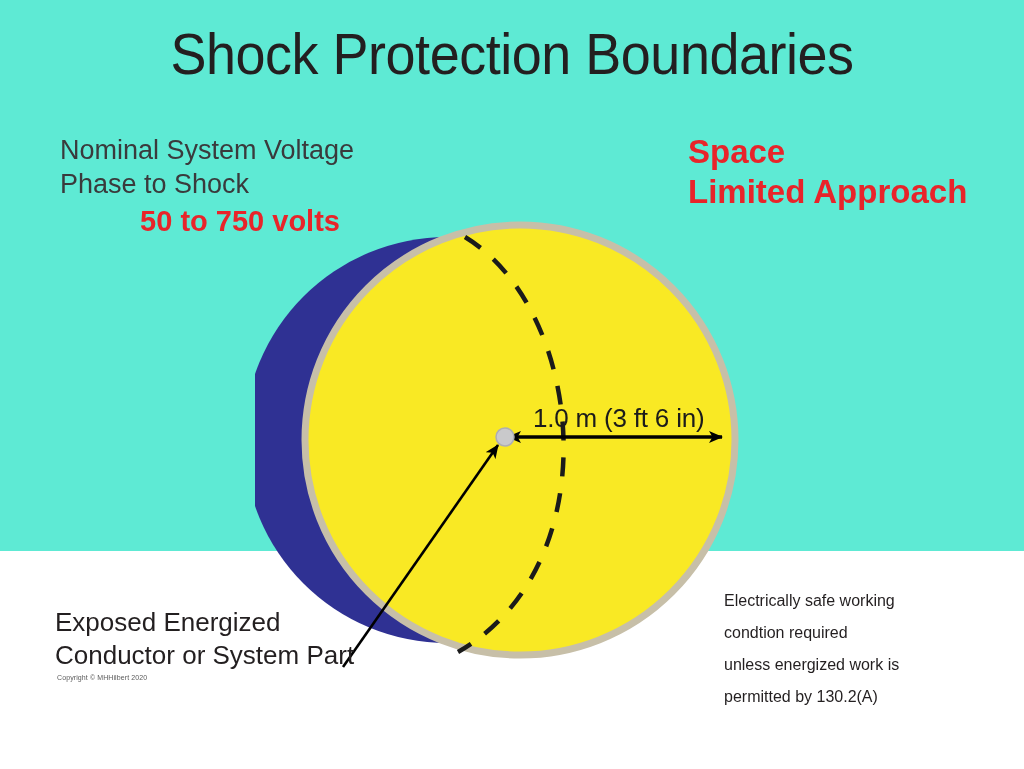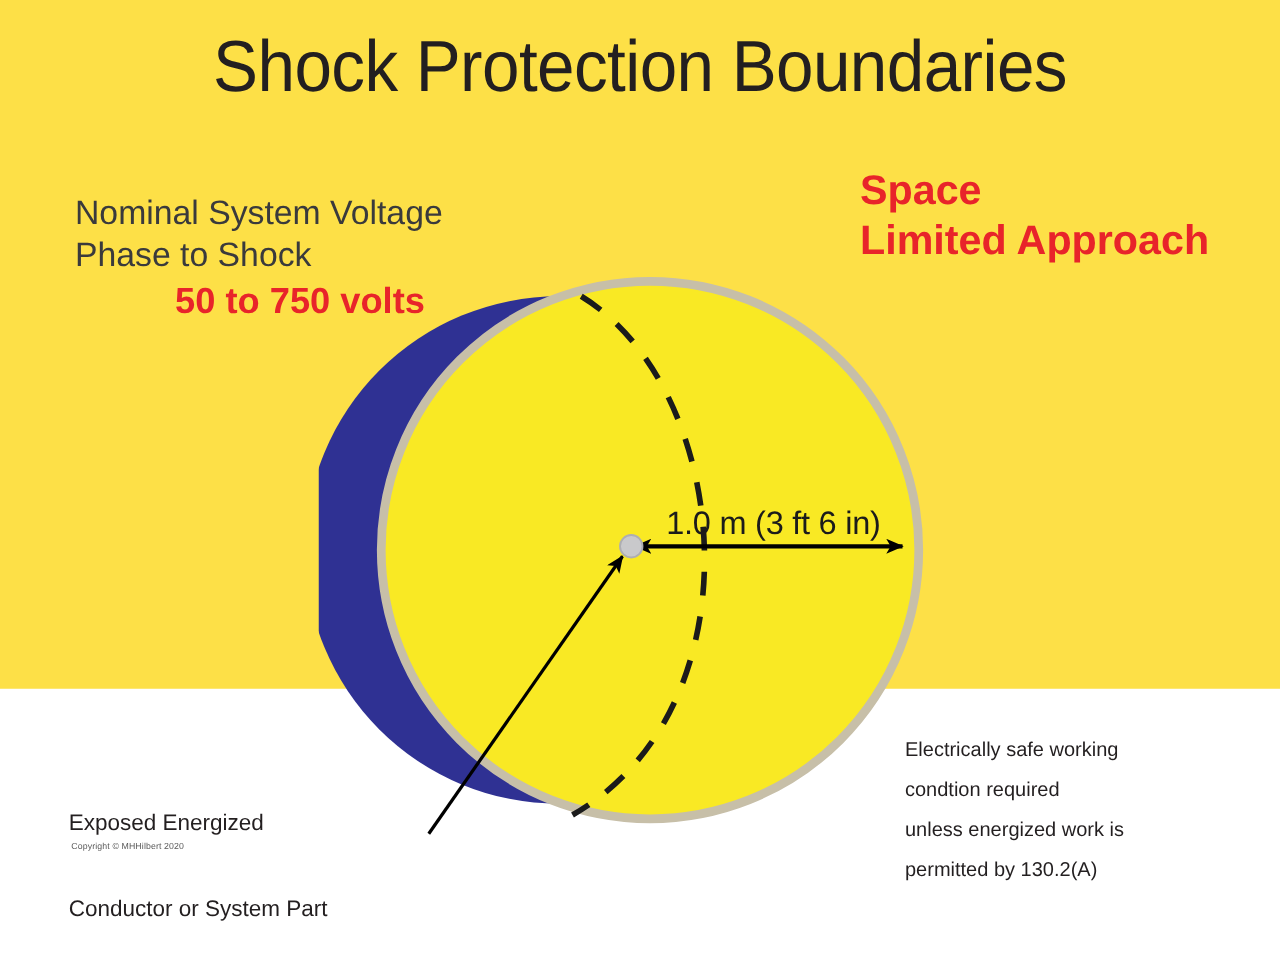--- a/index.html
+++ b/index.html
@@ -14,21 +14,21 @@
     overflow: hidden;
     font-family: "Liberation Sans", sans-serif;
     -webkit-font-smoothing: antialiased;
   }
 
   #slide {
     position: absolute;
     left: 0; top: 0;
     width: 1024px;
     height: 551px;
-    background: #fde047;
+    background: #5eead4;
   }
 
   
   .slide-title {
     position: absolute;
     left: 0;
     top: 22px;
     width: 1024px;
     text-align: center;
     font-family: "Liberation Sans Narrow", "Liberation Sans", sans-serif;
@@ -41,21 +41,20 @@
     transform-origin: center top;
     white-space: nowrap;
   }
 
   
   .voltage-block {
     position: absolute;
     left: 60px;
     top: 133px;
     width: 360px;
-    margin-top: 20px;
   }
   .voltage-line {
     font-family: "Liberation Sans", sans-serif;
     font-size: 27px;
     line-height: 34px;
     color: #3a3a3c;
     font-weight: 400;
     white-space: nowrap;
   }
   .voltage-value {
@@ -99,25 +98,24 @@
 
   
   .conductor-block {
     position: absolute;
     left: 55px;
     top: 606px;
     width: 340px;
   }
   .conductor-line {
     font-family: "Liberation Sans", sans-serif;
-    font-size: 18px;
+    font-size: 26px;
     line-height: 33px;
     color: #231f20;
     white-space: nowrap;
-    margin-top: 36px;
   }
   .copyright {
     position: absolute;
     left: 57px;
     top: 673px;
     font-family: "Liberation Sans", sans-serif;
     font-size: 7px;
     line-height: 9px;
     color: #5a5a5a;
     letter-spacing: 0.1px;

